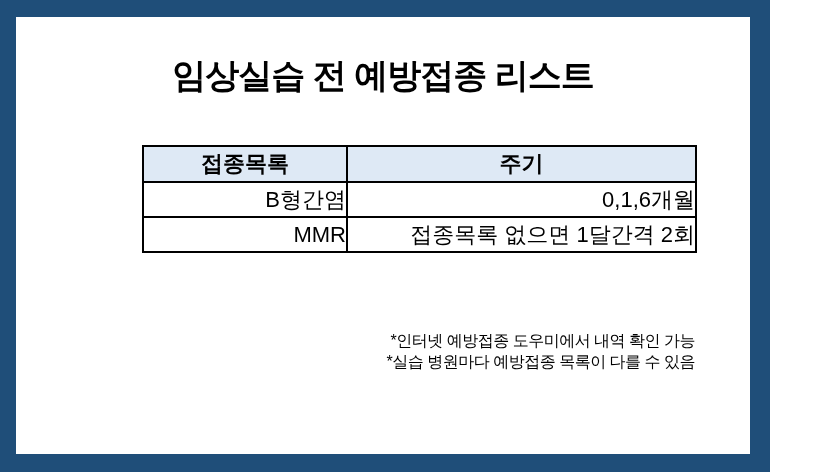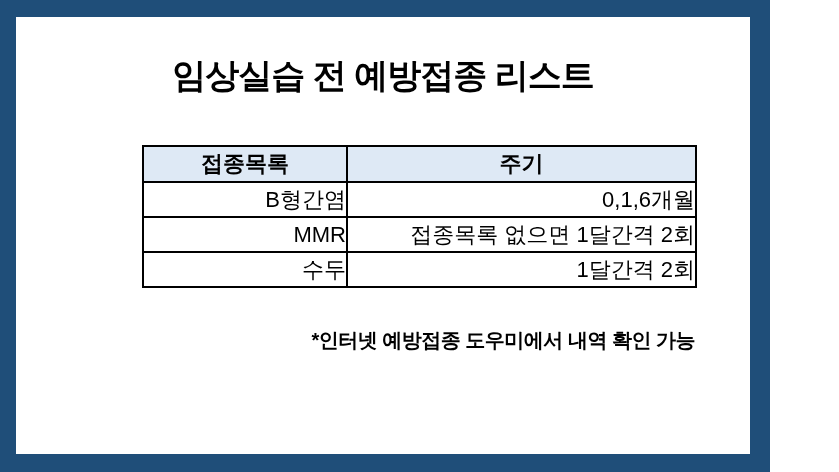--- a/index.html
+++ b/index.html
@@ -60,22 +60,22 @@
   table.vax td {
     font-weight: 400;
     height: 35px;
     text-align: right;
   }
   .notes {
     position: absolute;
     top: 313px; left: 126px;
     width: 553px;
     text-align: right;
-    font-size: 20px;
-    font-weight: 700;
+    font-size: 16px;
+    font-weight: 400;
     line-height: 21px;
     letter-spacing: -0.5px;
   }
 </style>
 </head>
 <body>
 
 <div class="page">
   <div class="content">
 
@@ -94,25 +94,22 @@
       </thead>
       <tbody>
         <tr>
           <td>B형간염</td>
           <td>0,1,6개월</td>
         </tr>
         <tr>
           <td>MMR</td>
           <td>접종목록 없으면 1달간격 2회</td>
         </tr>
-        <tr>
-          <td>수두</td>
-          <td>1달간격 2회</td>
-        </tr>
       </tbody>
     </table>
 
     <div class="notes">
       <div>*인터넷 예방접종 도우미에서 내역 확인 가능</div>
+      <div>*실습 병원마다 예방접종 목록이 다를 수 있음</div>
     </div>
 
   </div>
 </div>
 
 </body></html>

